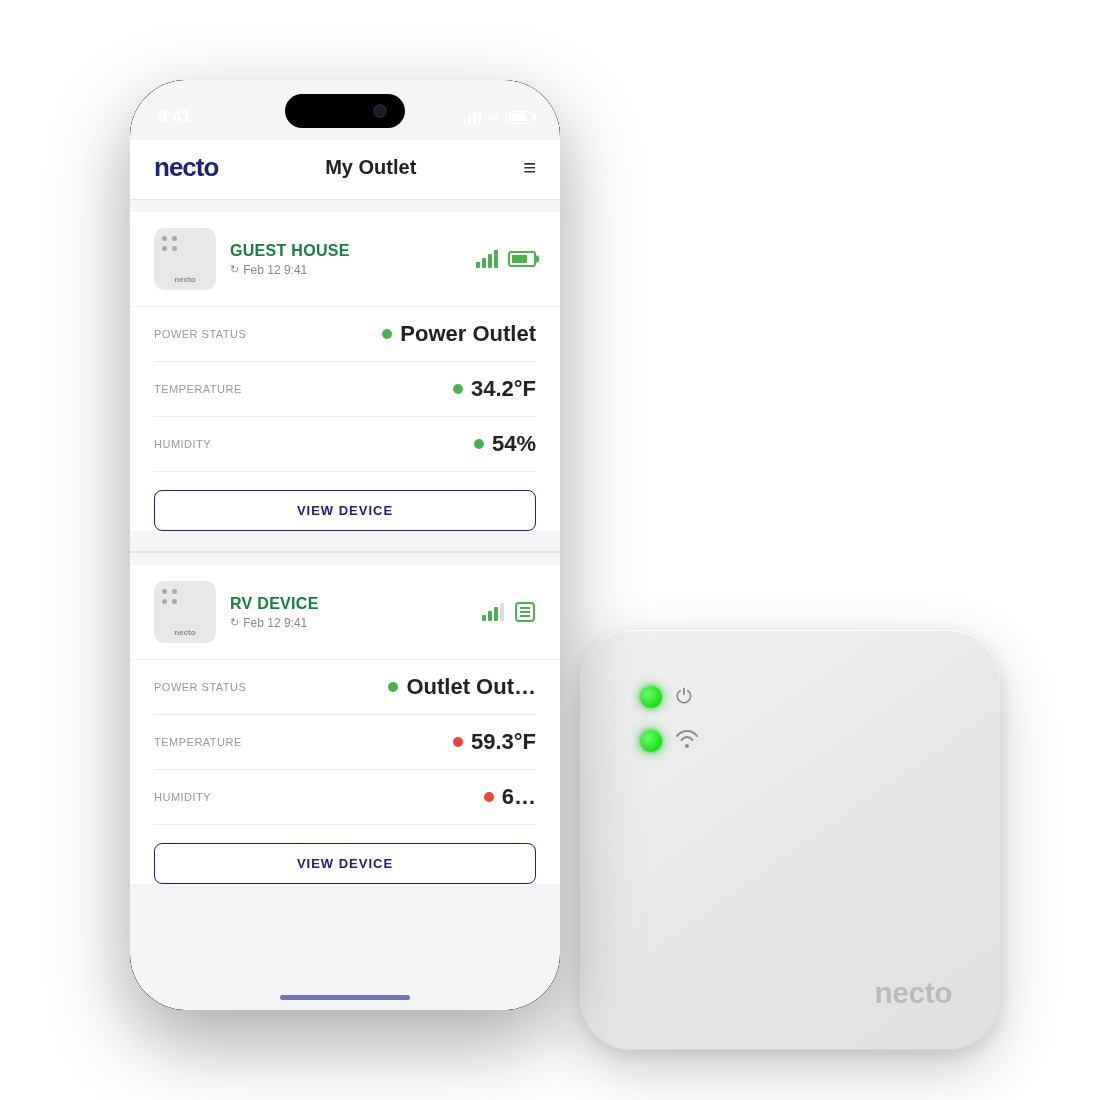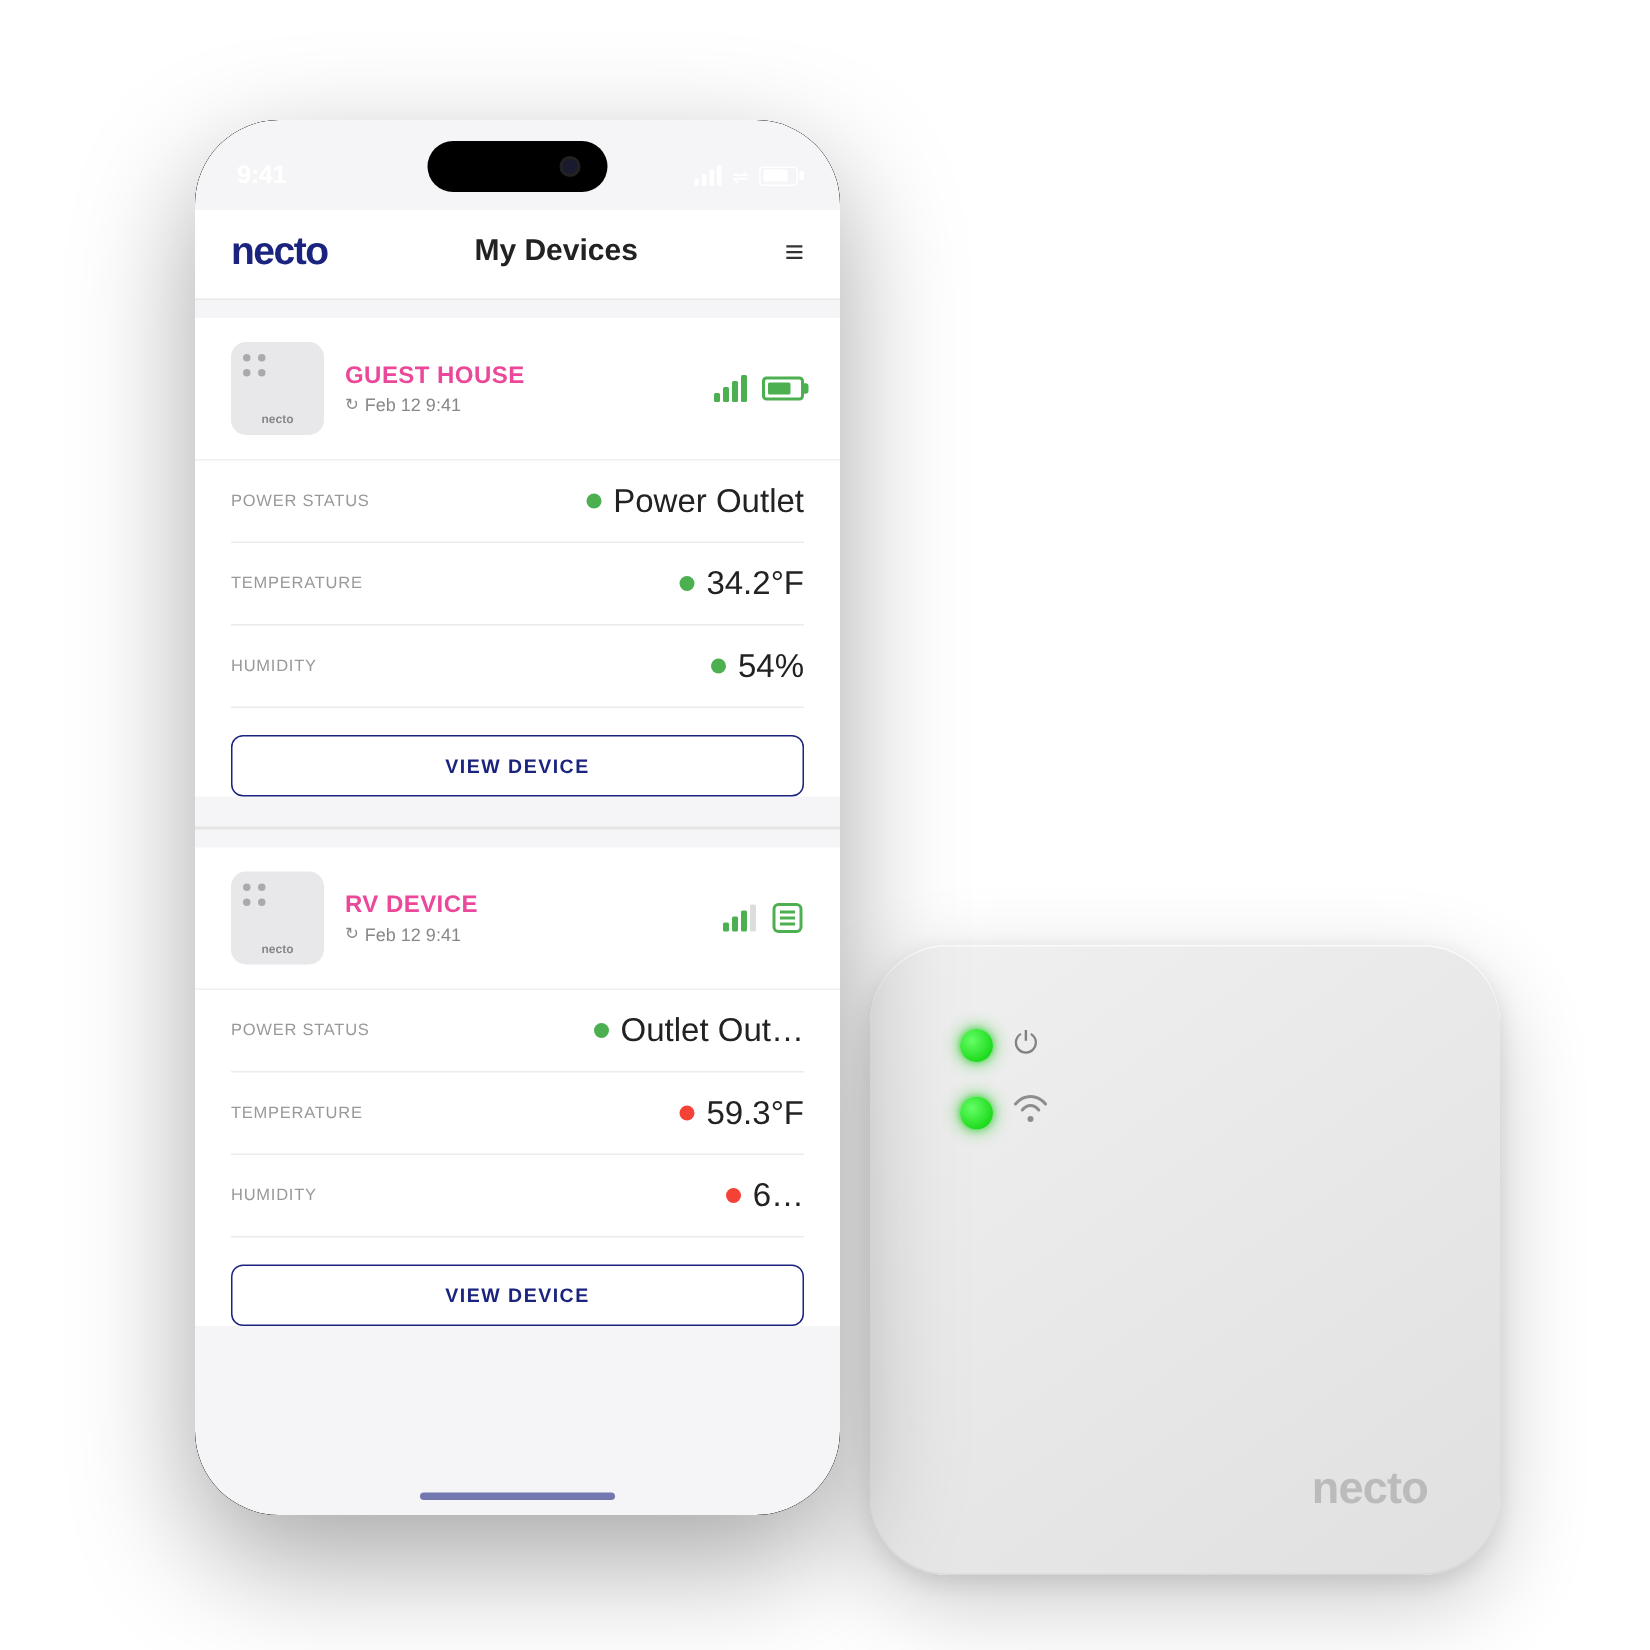--- a/index.html
+++ b/index.html
@@ -225,21 +225,21 @@
       text-align: center;
       font-size: 8px;
       color: #888;
       font-weight: 600;
     }
 
     .device-info { flex: 1; }
     .device-name {
       font-size: 16px;
       font-weight: 700;
-      color: #ec4899;
+      color: #15803d;
       letter-spacing: 0.3px;
     }
     .device-sync {
       font-size: 12px;
       color: #888;
       margin-top: 3px;
       display: flex;
       align-items: center;
       gap: 4px;
     }
@@ -320,21 +320,21 @@
     }
     .stat-label {
       font-size: 11px;
       color: #999;
       font-weight: 400;
       letter-spacing: 0.5px;
       text-transform: uppercase;
     }
     .stat-value {
       font-size: 22px;
-      font-weight: 400;
+      font-weight: 700;
       color: #222;
       display: flex;
       align-items: center;
       gap: 8px;
     }
     .stat-dot {
       width: 10px;
       height: 10px;
       border-radius: 50%;
       flex-shrink: 0;
@@ -466,21 +466,21 @@
           </div>
           <span class="wifi-icon">⇌</span>
           <div class="battery-icon">
             <div class="battery-fill"></div>
           </div>
         </div>
       </div>
 
       <div class="app-header">
         <span class="app-logo">necto</span>
-        <span class="app-title">My Devices</span>
+        <span class="app-title">My Outlet</span>
         <span class="menu-icon">≡</span>
       </div>
 
       <div class="devices-list">
 
         <div class="device-card">
           <div class="device-header">
             <div class="device-thumb">
               <div class="device-thumb-dots">
                 <span></span>

